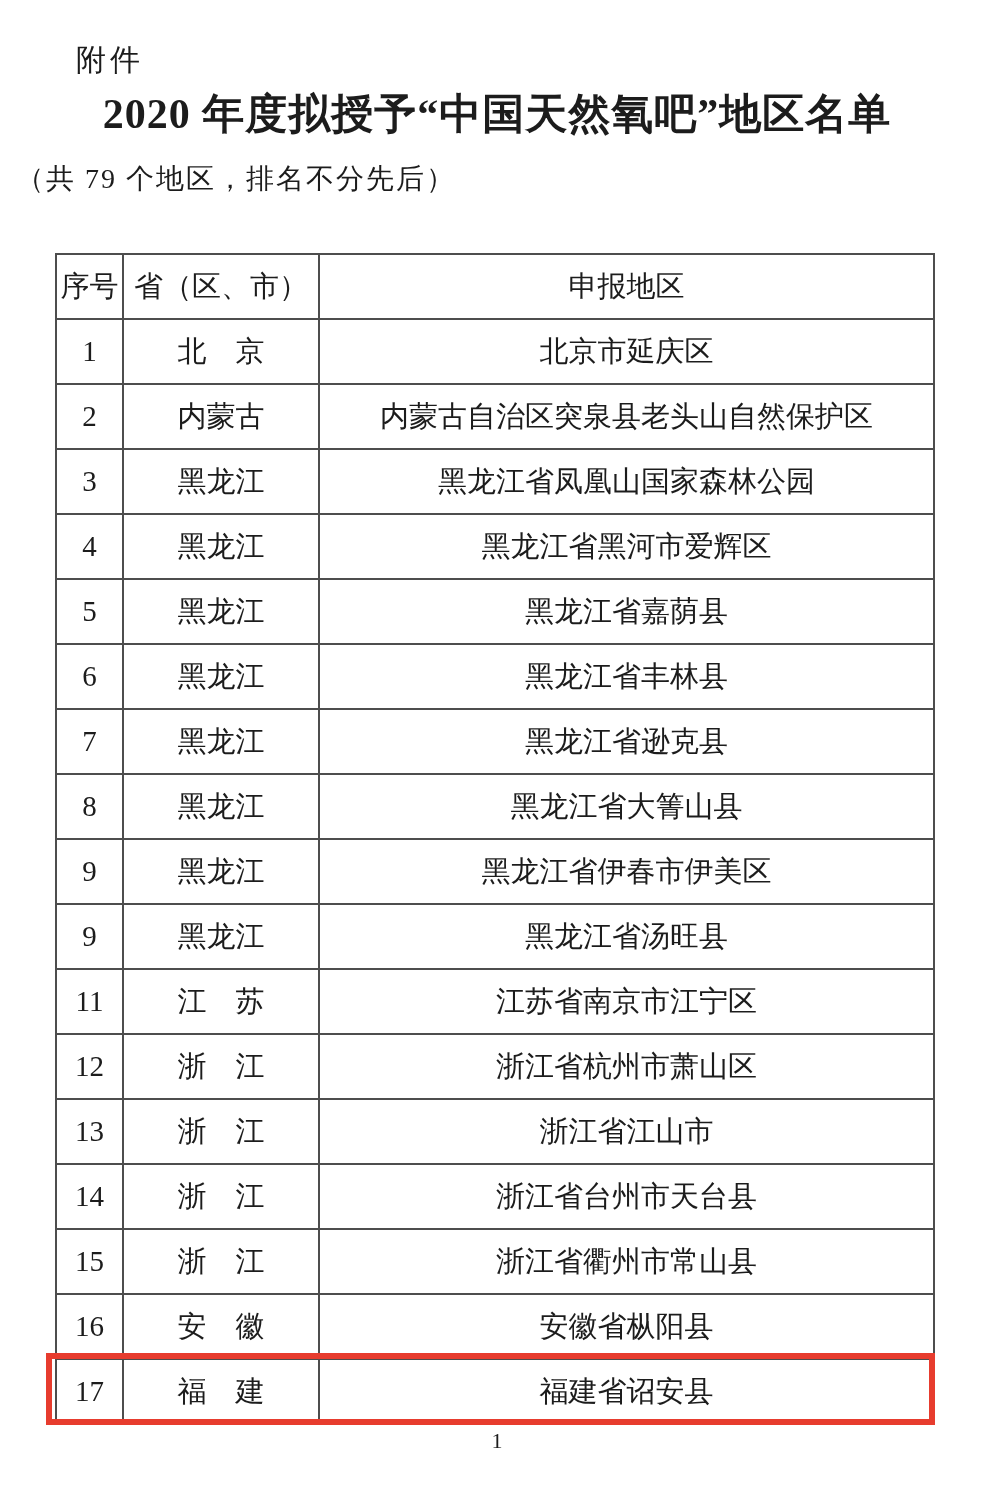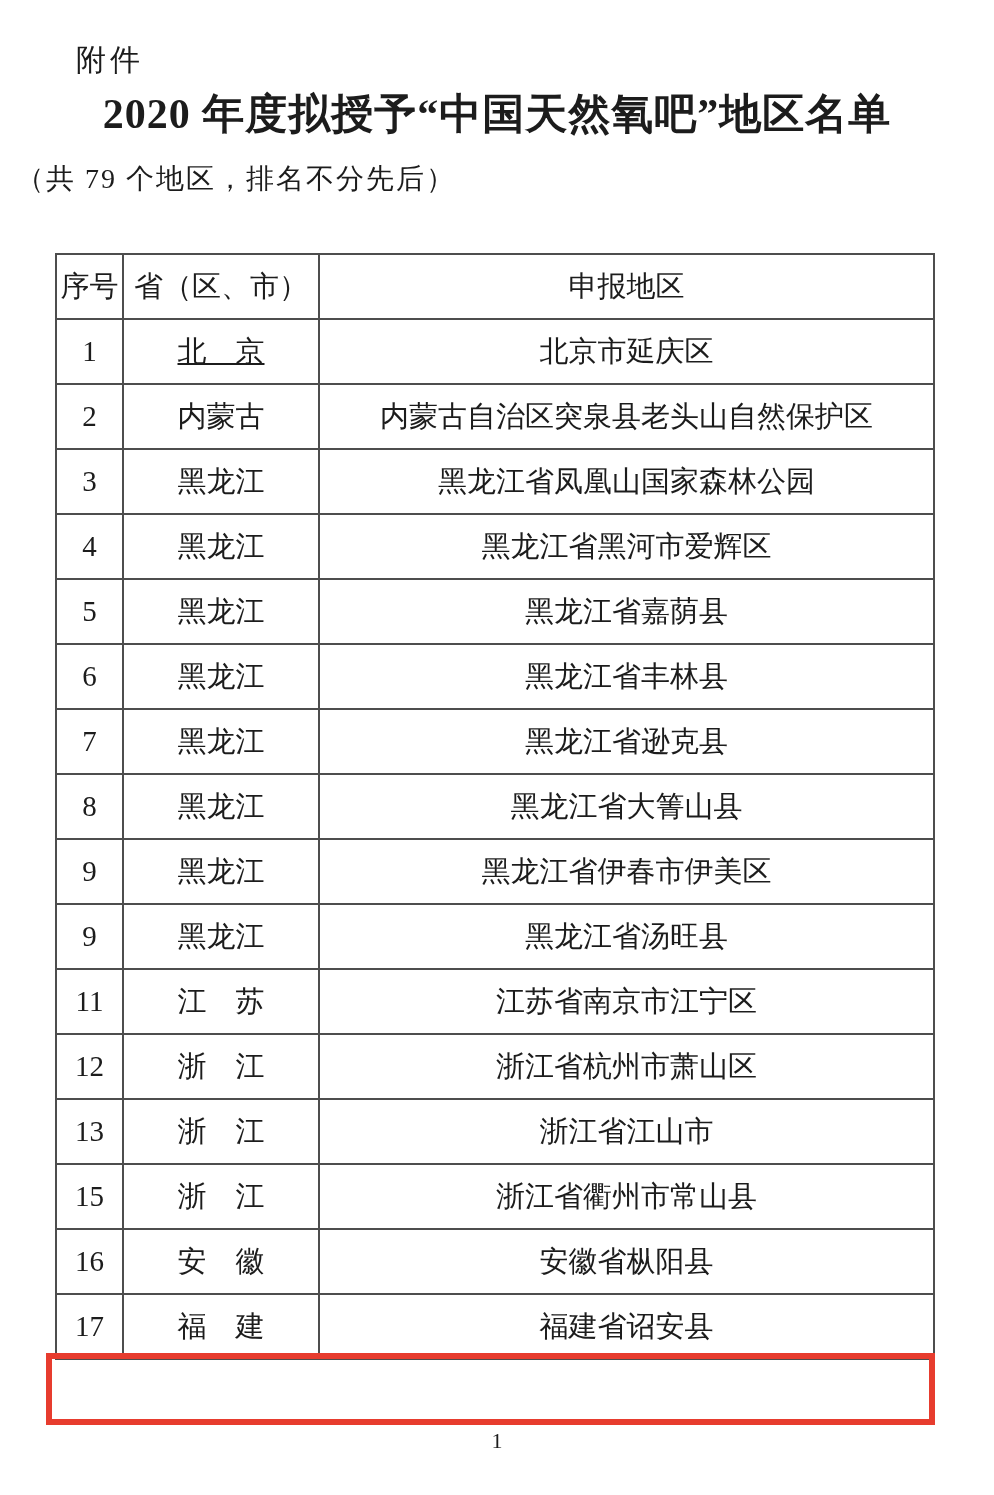--- a/index.html
+++ b/index.html
@@ -97,21 +97,21 @@
   <thead>
     <tr>
       <th class="h-no" style="border-color: rgb(77, 77, 77);">序号</th>
       <th style="border-color: rgb(77, 77, 77);">省（区、市）</th>
       <th style="border-color: rgb(77, 77, 77);">申报地区</th>
     </tr>
   </thead>
   <tbody>
       <tr>
         <td style="border-color: rgb(77, 77, 77);">1</td>
-        <td style="border-color: rgb(77, 77, 77); text-decoration: underline;">北　京</td>
+        <td style="border-color: rgb(77, 77, 77);">北　京</td>
         <td style="border-color: rgb(77, 77, 77);">北京市延庆区</td>
       </tr>
       <tr>
         <td style="border-color: rgb(77, 77, 77);">2</td>
         <td style="border-color: rgb(77, 77, 77);">内蒙古</td>
         <td style="border-color: rgb(77, 77, 77);">内蒙古自治区突泉县老头山自然保护区</td>
       </tr>
       <tr>
         <td style="border-color: rgb(77, 77, 77);">3</td>
         <td style="border-color: rgb(77, 77, 77);">黑龙江</td>
@@ -161,20 +161,25 @@
         <td style="border-color: rgb(77, 77, 77);">12</td>
         <td style="border-color: rgb(77, 77, 77);">浙　江</td>
         <td style="border-color: rgb(77, 77, 77);">浙江省杭州市萧山区</td>
       </tr>
       <tr>
         <td style="border-color: rgb(77, 77, 77);">13</td>
         <td style="border-color: rgb(77, 77, 77);">浙　江</td>
         <td style="border-color: rgb(77, 77, 77);">浙江省江山市</td>
       </tr>
       <tr>
+        <td style="border-color: rgb(77, 77, 77);">14</td>
+        <td style="border-color: rgb(77, 77, 77);">浙　江</td>
+        <td style="border-color: rgb(77, 77, 77);">浙江省台州市天台县</td>
+      </tr>
+      <tr>
         <td style="border-color: rgb(77, 77, 77);">15</td>
         <td style="border-color: rgb(77, 77, 77);">浙　江</td>
         <td style="border-color: rgb(77, 77, 77);">浙江省衢州市常山县</td>
       </tr>
       <tr>
         <td style="border-color: rgb(77, 77, 77);">16</td>
         <td style="border-color: rgb(77, 77, 77);">安　徽</td>
         <td style="border-color: rgb(77, 77, 77); text-align: center;">安徽省枞阳县</td>
       </tr>
       <tr>

